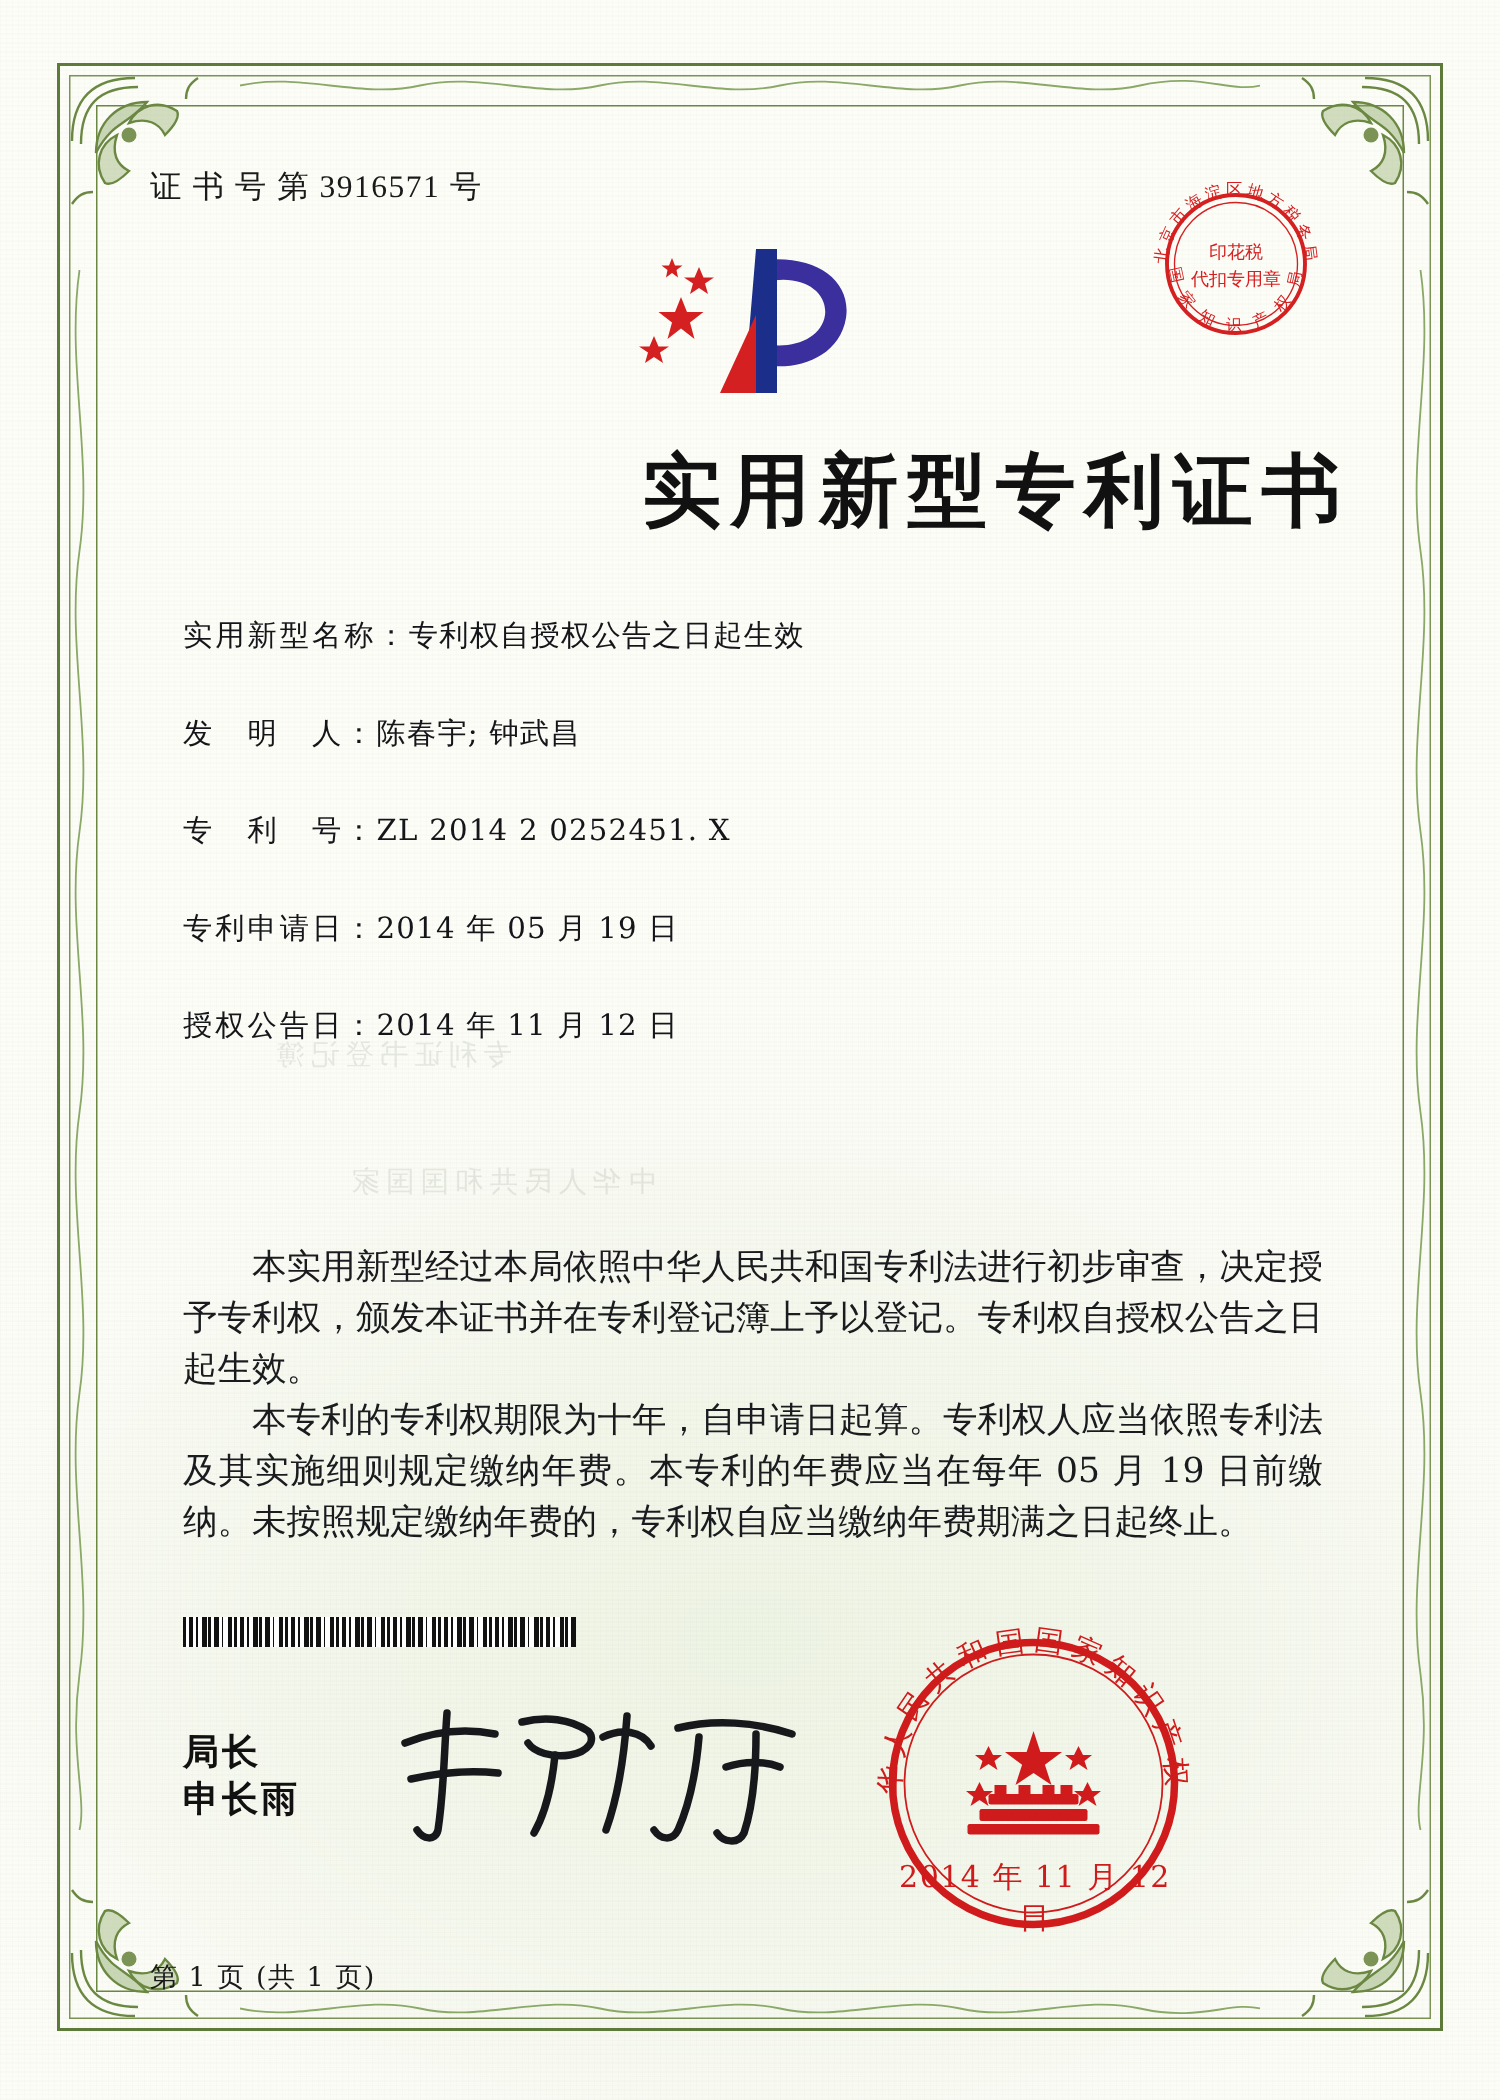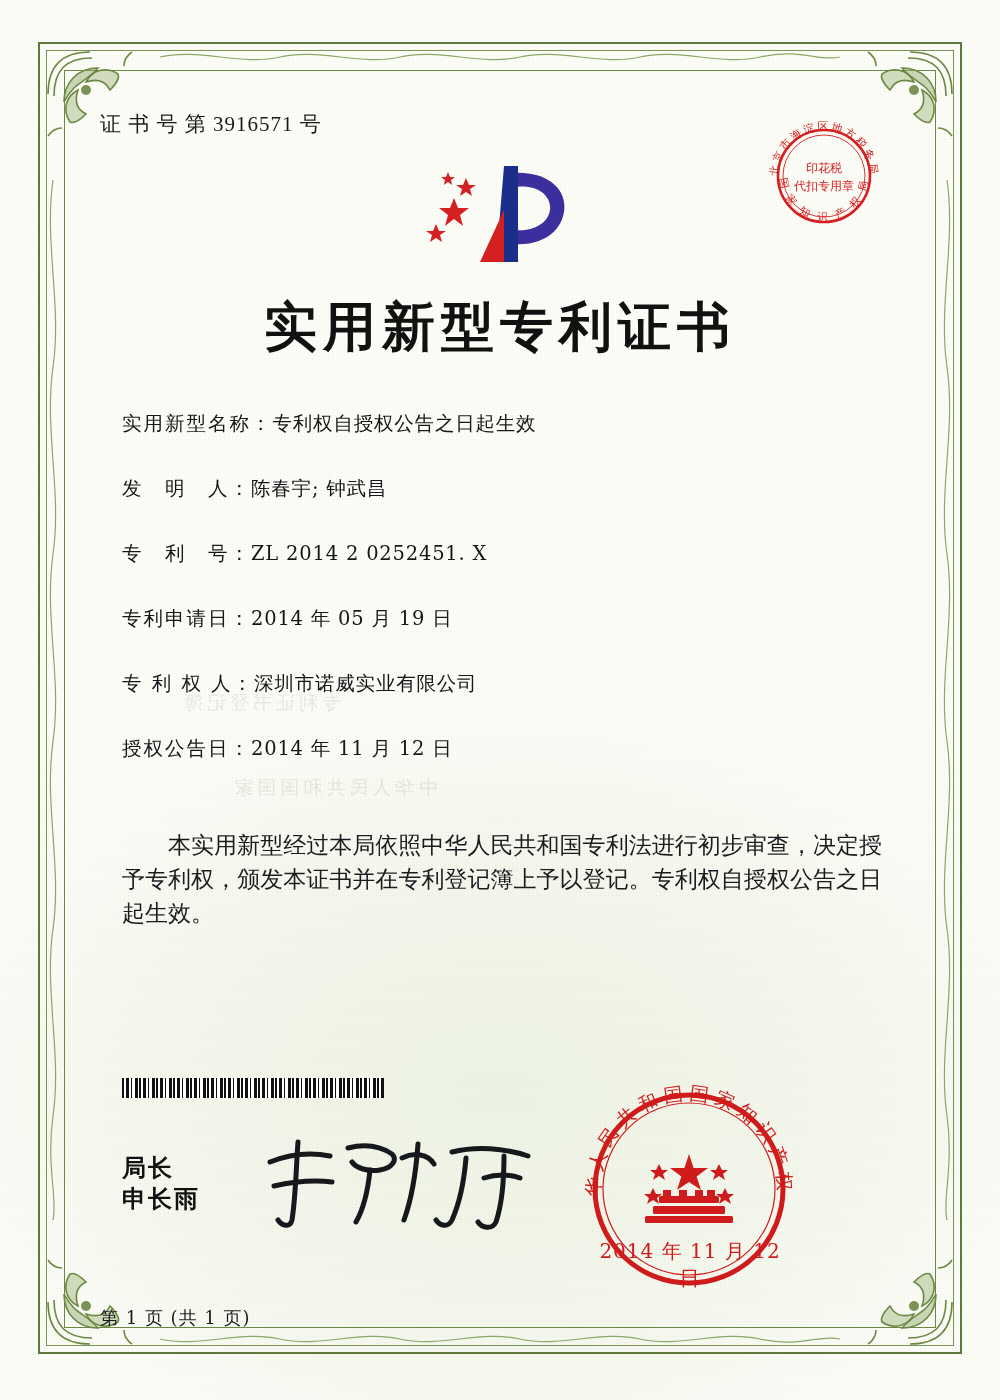--- a/index.html
+++ b/index.html
@@ -96,21 +96,21 @@
     left: 318px;
     top: 48px;
     width: 160px;
     height: 120px;
   }
 
   .title {
     position: absolute;
     left: 0; right: 0;
     top: 182px;
-    text-align: center;
+    text-align: right;
     font-size: 53px;
     font-weight: bold;
     letter-spacing: 6px;
     color: #111;
     font-family: Liberation Mono, monospace;
   }
 
   .fields {
     position: absolute;
     left: 22px;
@@ -360,29 +360,27 @@
       <div class="field">
         <span class="lbl">发　明　人：</span><span class="val">陈春宇; 钟武昌</span>
       </div>
       <div class="field">
         <span class="lbl">专　利　号：</span><span class="val">ZL 2014 2 0252451. X</span>
       </div>
       <div class="field">
         <span class="lbl">专利申请日：</span><span class="val">2014 年 05 月 19 日</span>
       </div>
       <div class="field">
-        <span class="lbl">专 利 权 人：</span><span class="val">深圳市诺威实业有限公司</span>
-      </div>
-      <div class="field">
         <span class="lbl">授权公告日：</span><span class="val">2014 年 11 月 12 日</span>
       </div>
     </div>
 
     <div class="body-text">
       <p>本实用新型经过本局依照中华人民共和国专利法进行初步审查，决定授予专利权，颁发本证书并在专利登记簿上予以登记。专利权自授权公告之日起生效。</p>
+      <p>本专利的专利权期限为十年，自申请日起算。专利权人应当依照专利法及其实施细则规定缴纳年费。本专利的年费应当在每年 05 月 19 日前缴纳。未按照规定缴纳年费的，专利权自应当缴纳年费期满之日起终止。</p>
     </div>
 
     <div class="barcode"></div>
 
     <div class="sig-block">
       <div>局长</div>
       <div>申长雨</div>
     </div>
 
     <div class="signature">

